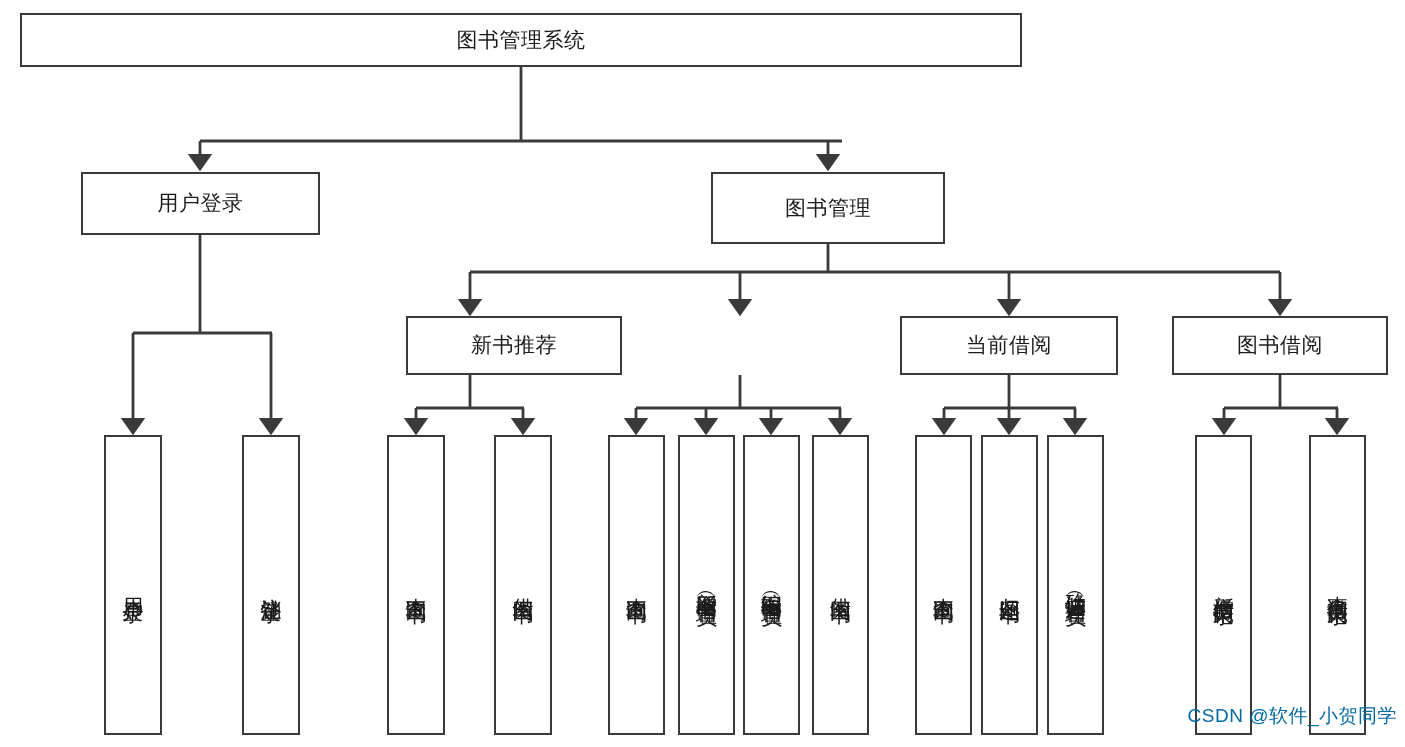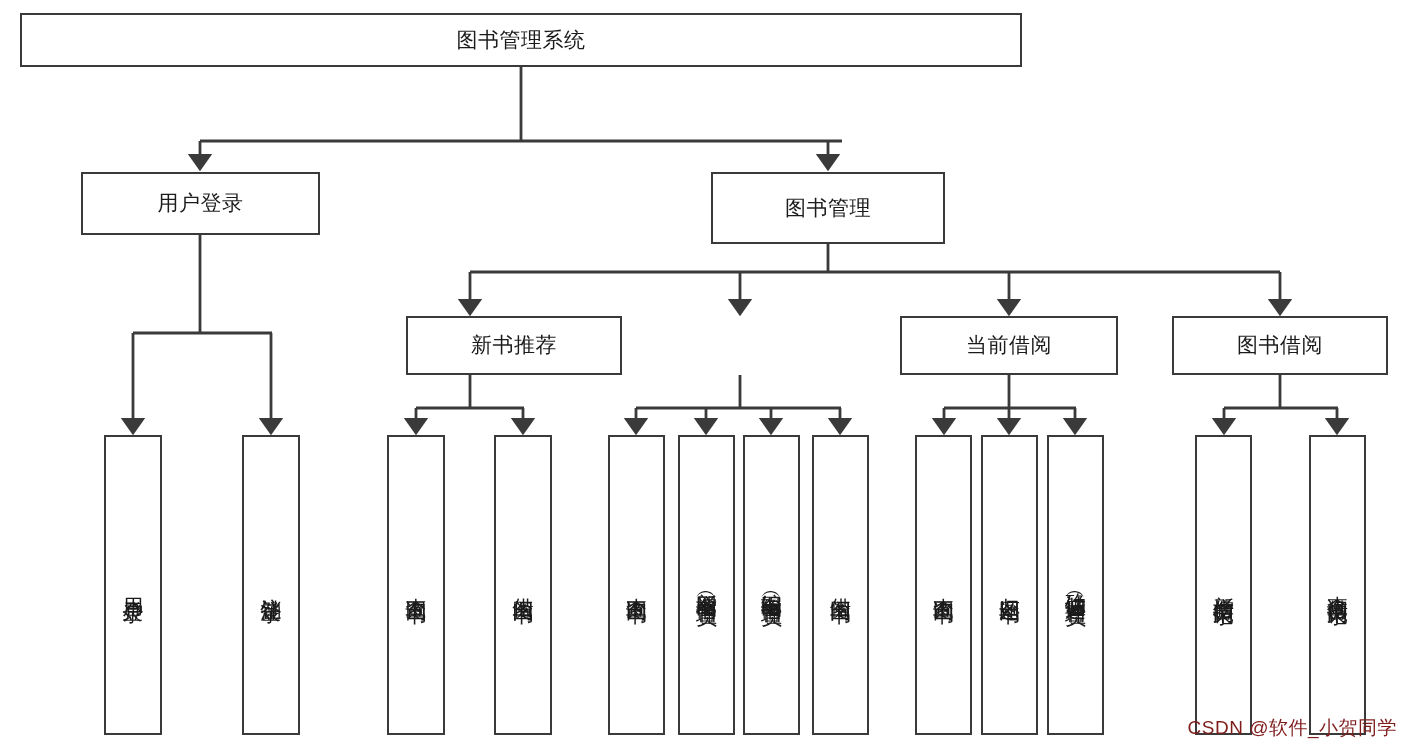--- a/index.html
+++ b/index.html
@@ -40,23 +40,23 @@
     line-height:1.05;
     white-space:normal;
     max-height:290px;
     text-align:center;
   }
   svg#wires{position:absolute;left:0;top:0;width:1405px;height:747px;pointer-events:none;}
 
   #watermark{
     position:absolute;
     right:8px;
-    bottom:6px;
+    bottom:18px;
     font-size:19px;
-    color:#7f1d1d;
+    color:#0369a1;
     letter-spacing:0.5px;
     white-space:nowrap;
   }
 </style>
 </head>
 <body>
 
 <div id="diagram">
 
   <svg id="wires" viewBox="0 0 1405 747">

